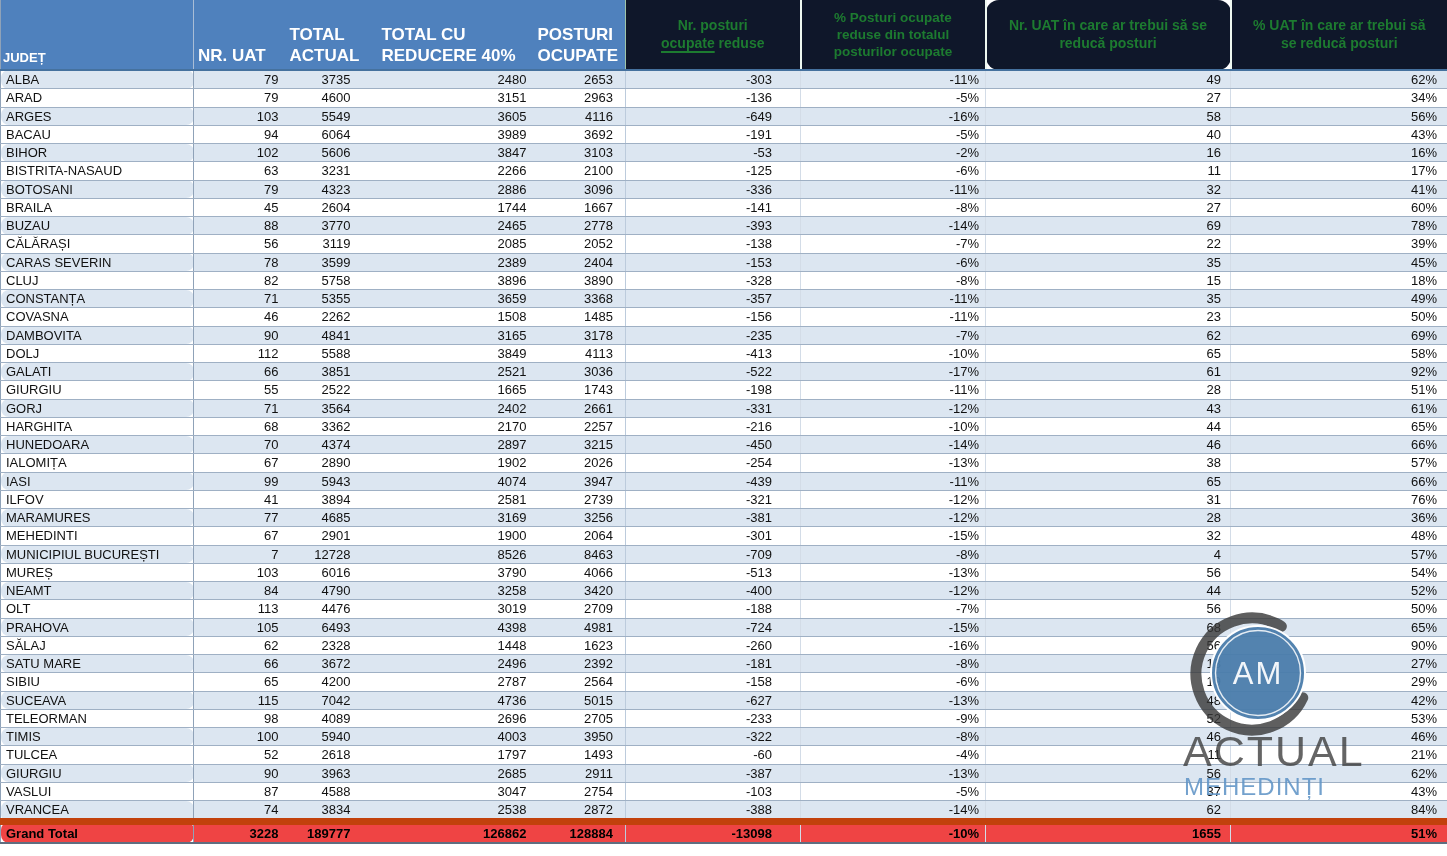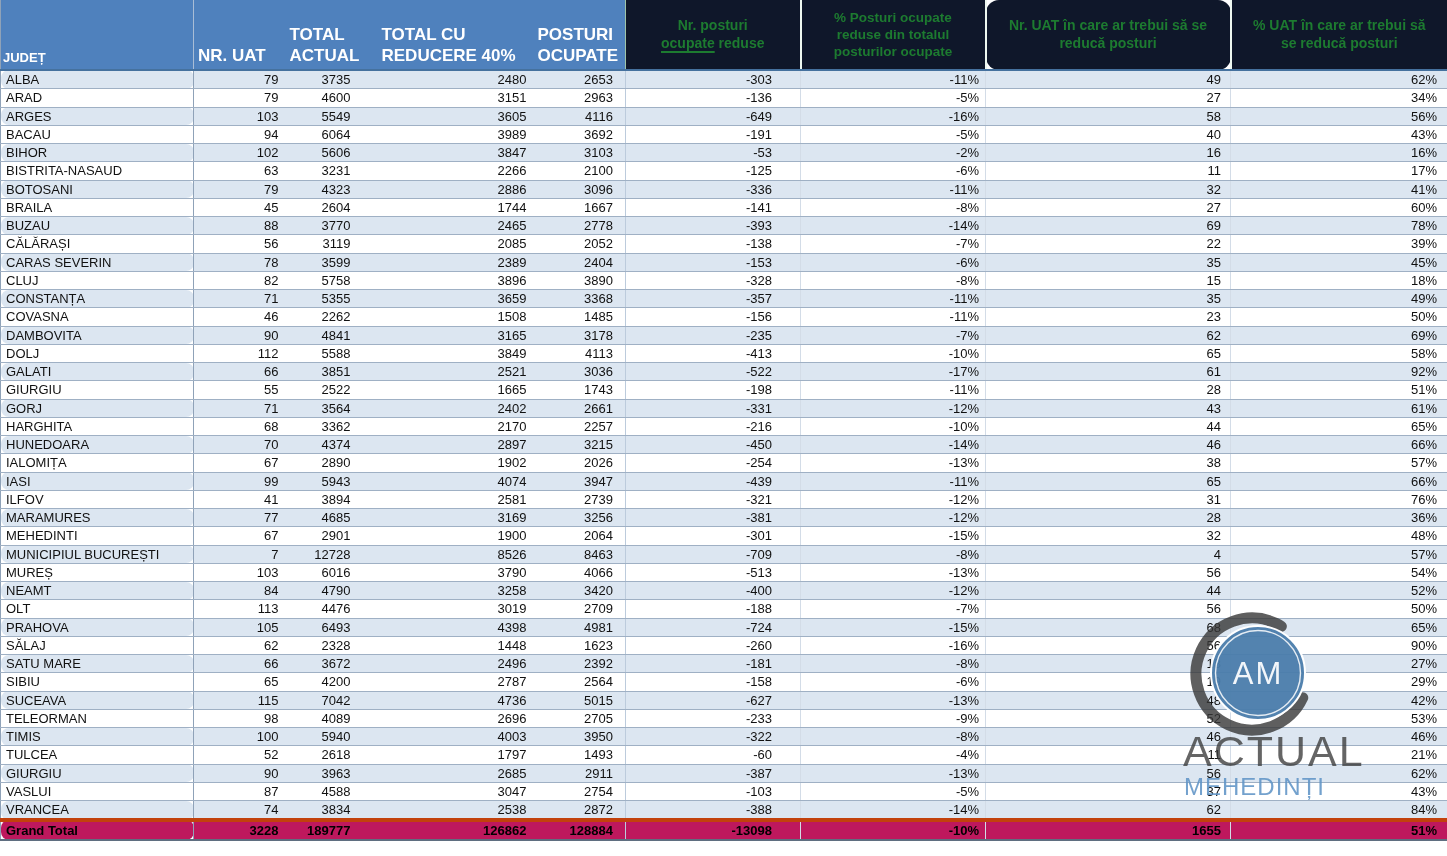--- a/index.html
+++ b/index.html
@@ -43,22 +43,22 @@
   td.c3 { padding-right:10px; }
   td.c4 { padding-right:9px; }
   td.c5 { padding-right:12px; border-right:1px solid #bccbdc; }
   td.c6 { padding-right:28px; border-right:1px solid #d3dce7; }
   td.c7 { padding-right:6px;  border-right:1px solid #d3dce7; }
   td.c8 { padding-right:9px;  border-right:1px solid #d3dce7; }
   td.c9 { padding-right:10px; }
 
   
   tr.total td {
-    background:#be185d; font-weight:bold; font-size:13px; height:15px;
-    border-top:4px solid #c2410c; border-bottom:2px solid #5f6e80;
+    background:#ef4444; font-weight:bold; font-size:13px; height:15px;
+    border-top:7px solid #c2410c; border-bottom:2px solid #5f6e80;
   }
 
   
   .logo { position:absolute; left:1150px; top:612px; width:300px; height:215px; pointer-events:none; z-index:5; }
   .logo svg { position:absolute; left:0; top:0; }
   .logo-title {
     position:absolute; left:33px; top:118px;
     font-size:43px; font-weight:400; letter-spacing:2px;
     color:rgba(58,58,58,0.78); line-height:1;
   }

